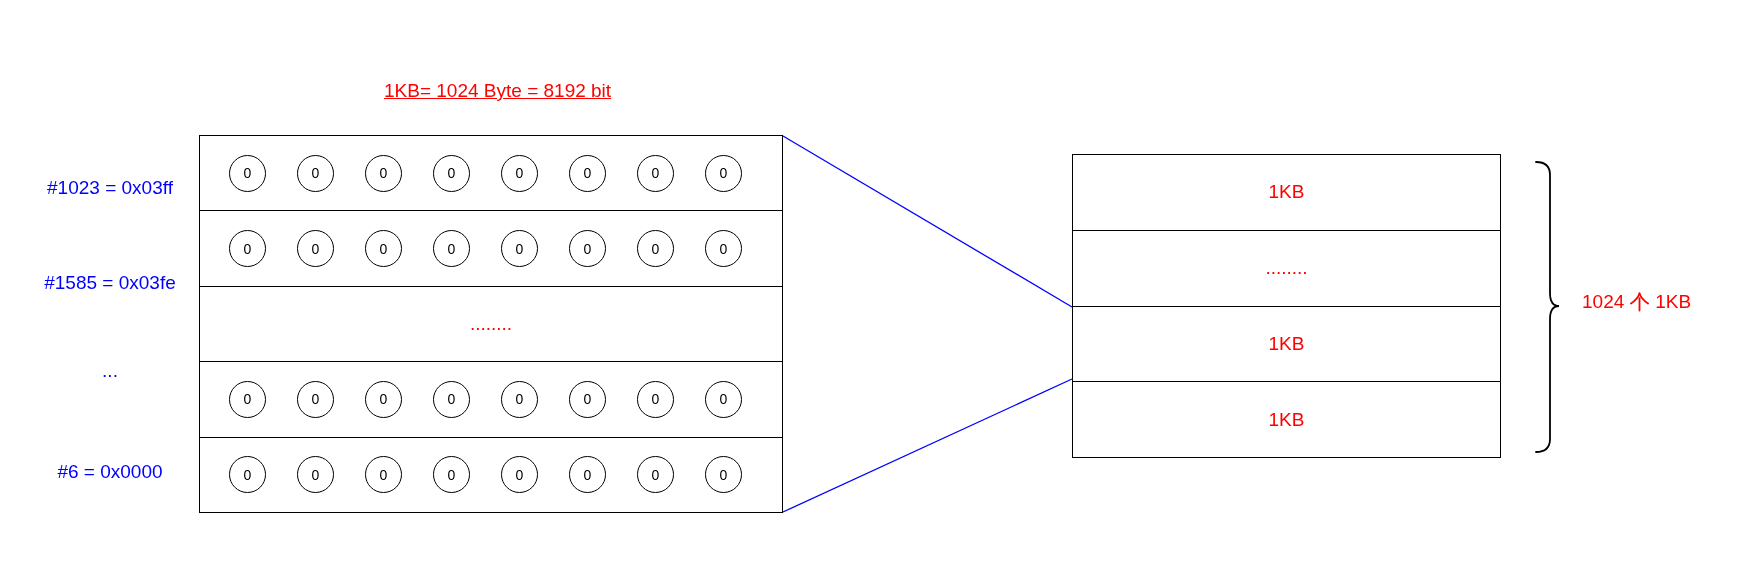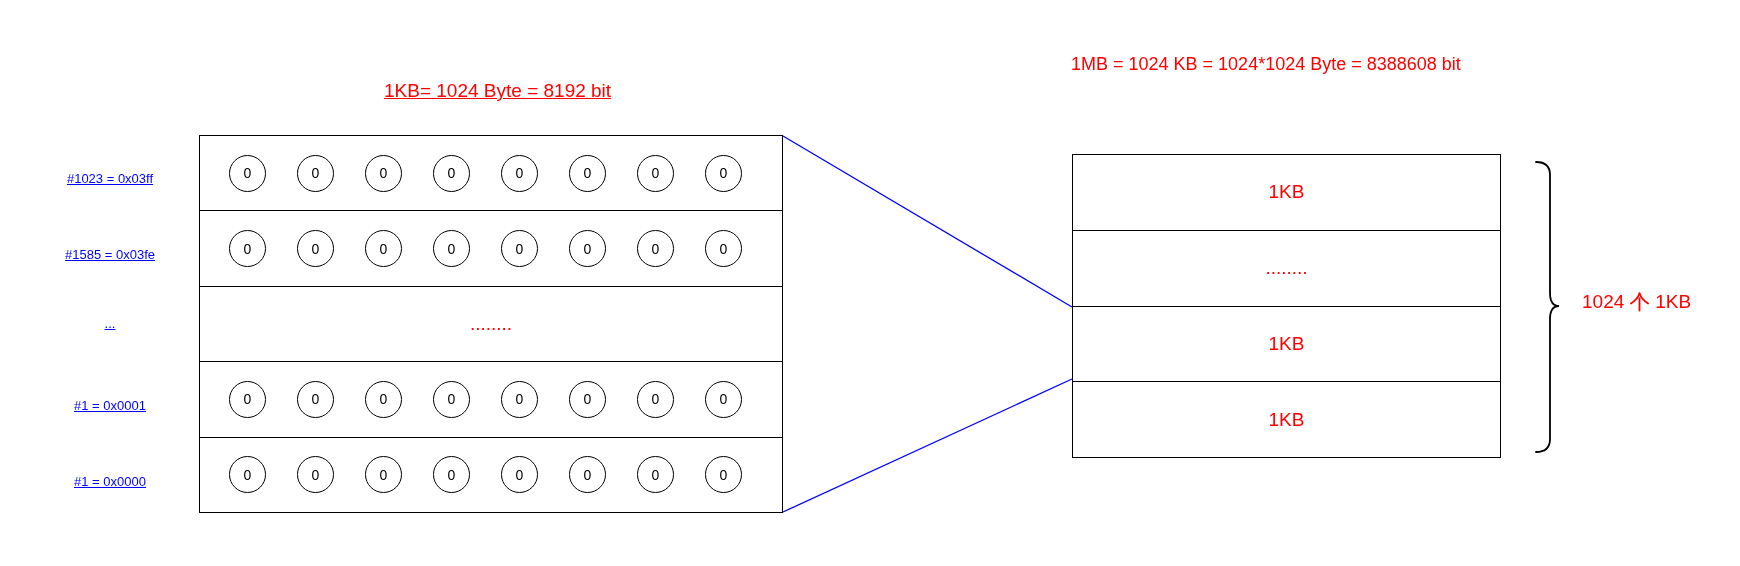--- a/index.html
+++ b/index.html
@@ -32,21 +32,21 @@
     flex:0 0 auto; width:37px; height:37px; box-sizing:border-box;
     border:1.5px solid #000; border-radius:50%;
     display:flex; align-items:center; justify-content:center;
     font-size:14px; color:#000; background:#fff;
   }
 
   
   #address-labels {
     position:absolute; left:20px; top:135px; width:180px; height:378px;
     display:flex; flex-direction:column;
-    color:#0000ff; font-size:13px;text-decoration:underline;
+    color:#0000ff; font-size:19px;
   }
   .label-cell { flex:1; display:flex; align-items:center; justify-content:center; }
   .label-cell span { transform:translateY(6px); white-space:nowrap; }
   .label-cell.ellipsis-label span { transform:none; }
 
   
   #kb-stack {
     position:absolute; left:1072px; top:154px; width:429px; height:304px;
     border:1.5px solid #000; box-sizing:border-box;
     display:flex; flex-direction:column;
@@ -68,37 +68,33 @@
 <body>
 
 <div id="canvas">
 
   <svg class="overlay" width="1740" height="566" viewBox="0 0 1740 566">
     <line x1="783" y1="136" x2="1072" y2="307" stroke="#0000ff" stroke-width="1.3"></line>
     <line x1="783" y1="512" x2="1072" y2="379" stroke="#0000ff" stroke-width="1.3"></line>
   </svg>
 
   <div id="left-title" class="diagram-title">1KB= 1024 Byte = 8192 bit</div>
-  <div id="right-title" class="diagram-title">1MB = 1024 KB = 1024*1024 Byte = 8388608 bit</div>
 
   <div id="address-labels">
       <div class="label-cell">
         <span>#1023 = 0x03ff</span>
       </div>
       <div class="label-cell">
         <span>#1585 = 0x03fe</span>
       </div>
       <div class="label-cell ellipsis-label">
         <span>...</span>
       </div>
       <div class="label-cell">
-        <span>#1 = 0x0001</span>
-      </div>
-      <div class="label-cell">
-        <span>#1 = 0x0000</span>
+        <span>#6 = 0x0000</span>
       </div>
     </div>
 
   <div id="bit-table">
       <div class="byte-row">
         <div class="bit-circle">
           <span>0</span>
         </div>
         <div class="bit-circle">
           <span>0</span>

